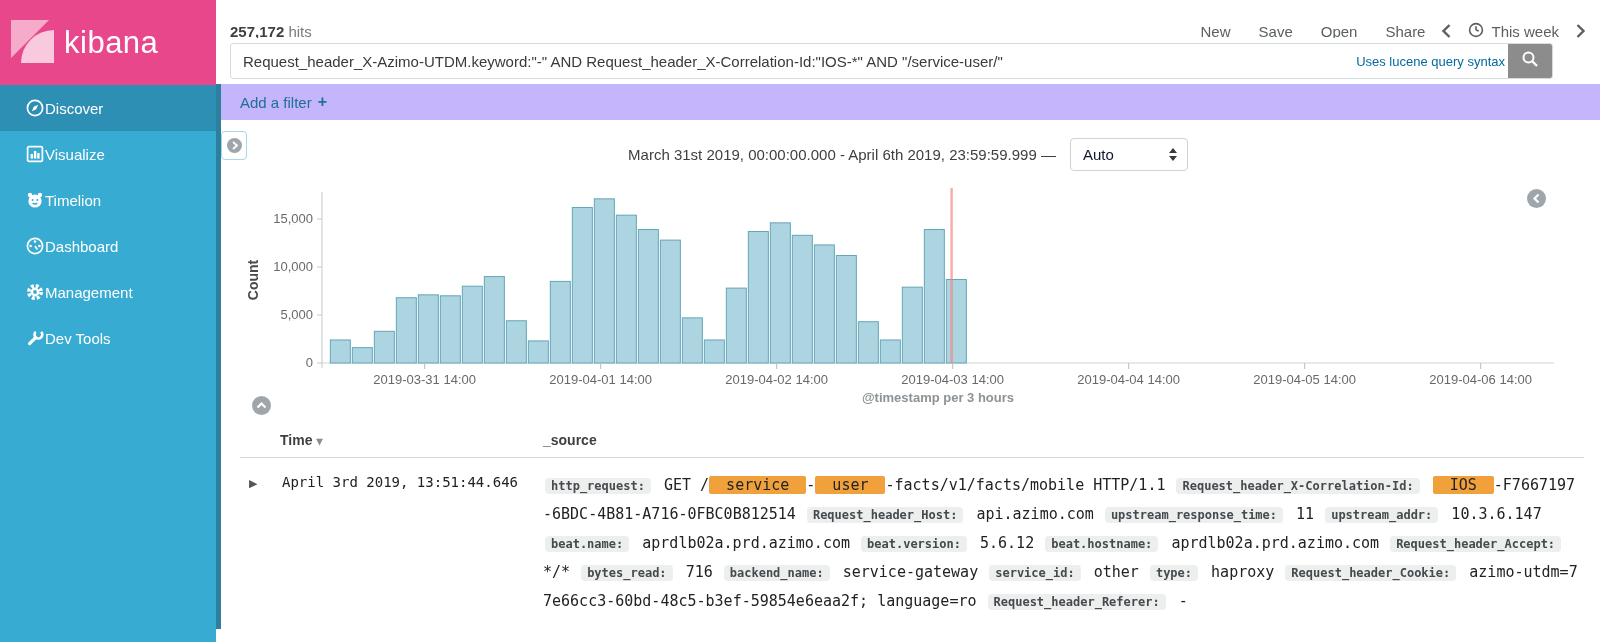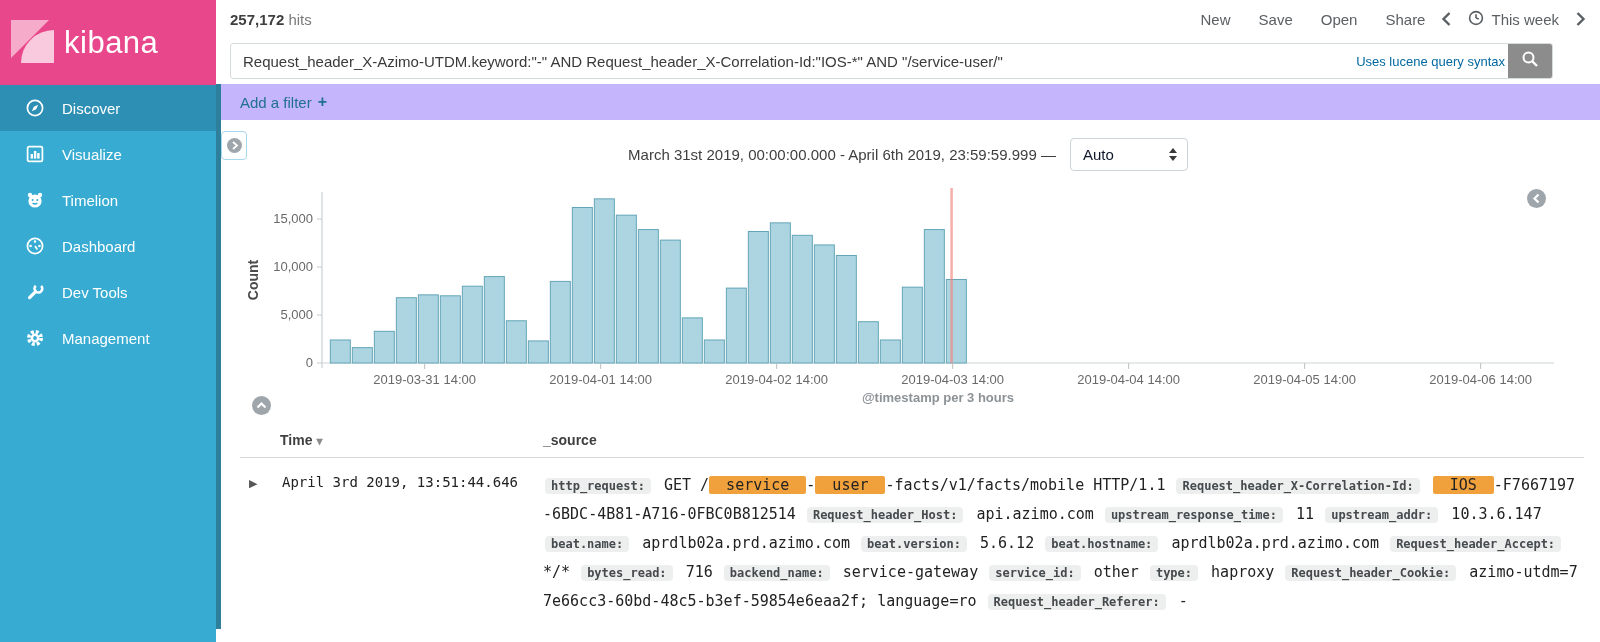--- a/index.html
+++ b/index.html
@@ -3,27 +3,27 @@
 <meta charset="utf-8">
 <style>
   html,body{margin:0;padding:0;background:#fff;}
   #app{position:relative;width:1600px;height:642px;overflow:hidden;background:#fff;
        font-family:"Liberation Sans",sans-serif;color:#3f3f3f;}
 
   
   .sidebar{position:absolute;left:0;top:0;width:216px;height:642px;background:#37ABD1;}
   .logo{height:85px;background:#E8488B;display:flex;align-items:center;gap:8px;padding-left:8px;}
   .logo-text{color:#fff;font-size:31px;font-weight:400;letter-spacing:.5px;}
-  .nav-item{height:46px;display:flex;align-items:center;gap:17px;padding-left:25px;
+  .nav-item{height:46px;display:flex;align-items:center;padding-left:25px;
             color:#fff;font-size:15px;cursor:pointer;}
   .nav-item.active{background:#2E8FB5;}
   .nav-ic{width:20px;height:20px;display:inline-flex;}
 
   
-  .topbar{position:absolute;left:216px;top:0;width:1384px;height:38px;background:#fff;
+  .topbar{position:absolute;left:216px;top:12px;width:1384px;height:38px;background:#fff;
           display:flex;align-items:center;justify-content:space-between;box-sizing:border-box;
           padding:0 14px;}
   .hits{font-size:15px;color:#7b7b7b;}
   .hits b{color:#3f3f3f;font-weight:bold;}
   .top-actions{display:flex;align-items:center;gap:16px;color:#5A5F63;font-size:15px;}
   .top-actions .action{cursor:pointer;}
   .timepick{display:flex;align-items:center;gap:7px;cursor:pointer;}
   .chev-btn{display:inline-flex;cursor:pointer;}
 
   
@@ -138,35 +138,35 @@
               <circle cx="5.6" cy="10" r="1.3" fill="#fff"></circle>
               <circle cx="14.4" cy="10" r="1.3" fill="#fff"></circle>
               <line x1="10" y1="10" x2="12.4" y2="13.4" stroke="#fff" stroke-width="1.7"></line>
             </svg>
           </span>
           <span>Dashboard</span>
         </div>
         <div class="nav-item">
           <span class="nav-ic">
             <svg width="20" height="20" viewBox="0 0 20 20">
-              <line x1="4.6" y1="15.6" x2="10.6" y2="9.6" stroke="#fff" stroke-width="3.2" stroke-linecap="round"></line>
-              <circle cx="13.4" cy="6.6" r="3.9" fill="none" stroke="#fff" stroke-width="2.6" stroke-dasharray="18 7" transform="rotate(-45 13.4 6.6)"></circle>
-            </svg>
-          </span>
-          <span>Dev Tools</span>
-        </div>
-        <div class="nav-item">
-          <span class="nav-ic">
-            <svg width="20" height="20" viewBox="0 0 20 20">
               <circle cx="10" cy="10" r="6.2" fill="none" stroke="#fff" stroke-width="3.6" stroke-dasharray="2.9 1.97"></circle>
               <circle cx="10" cy="10" r="4.4" fill="#fff"></circle>
               <circle cx="10" cy="10" r="1.9" fill="#37ABD1"></circle>
             </svg>
           </span>
           <span>Management</span>
+        </div>
+        <div class="nav-item">
+          <span class="nav-ic">
+            <svg width="20" height="20" viewBox="0 0 20 20">
+              <line x1="4.6" y1="15.6" x2="10.6" y2="9.6" stroke="#fff" stroke-width="3.2" stroke-linecap="round"></line>
+              <circle cx="13.4" cy="6.6" r="3.9" fill="none" stroke="#fff" stroke-width="2.6" stroke-dasharray="18 7" transform="rotate(-45 13.4 6.6)"></circle>
+            </svg>
+          </span>
+          <span>Dev Tools</span>
         </div>
       </div>
   </div>
 
   <div class="topbar">
     <div class="hits"><b>257,172</b><span> hits</span></div>
     <div class="top-actions">
       <span id="actions-slot" style="display: flex; gap: 28px;">
           <span class="action">New</span>
           <span class="action">Save</span>

